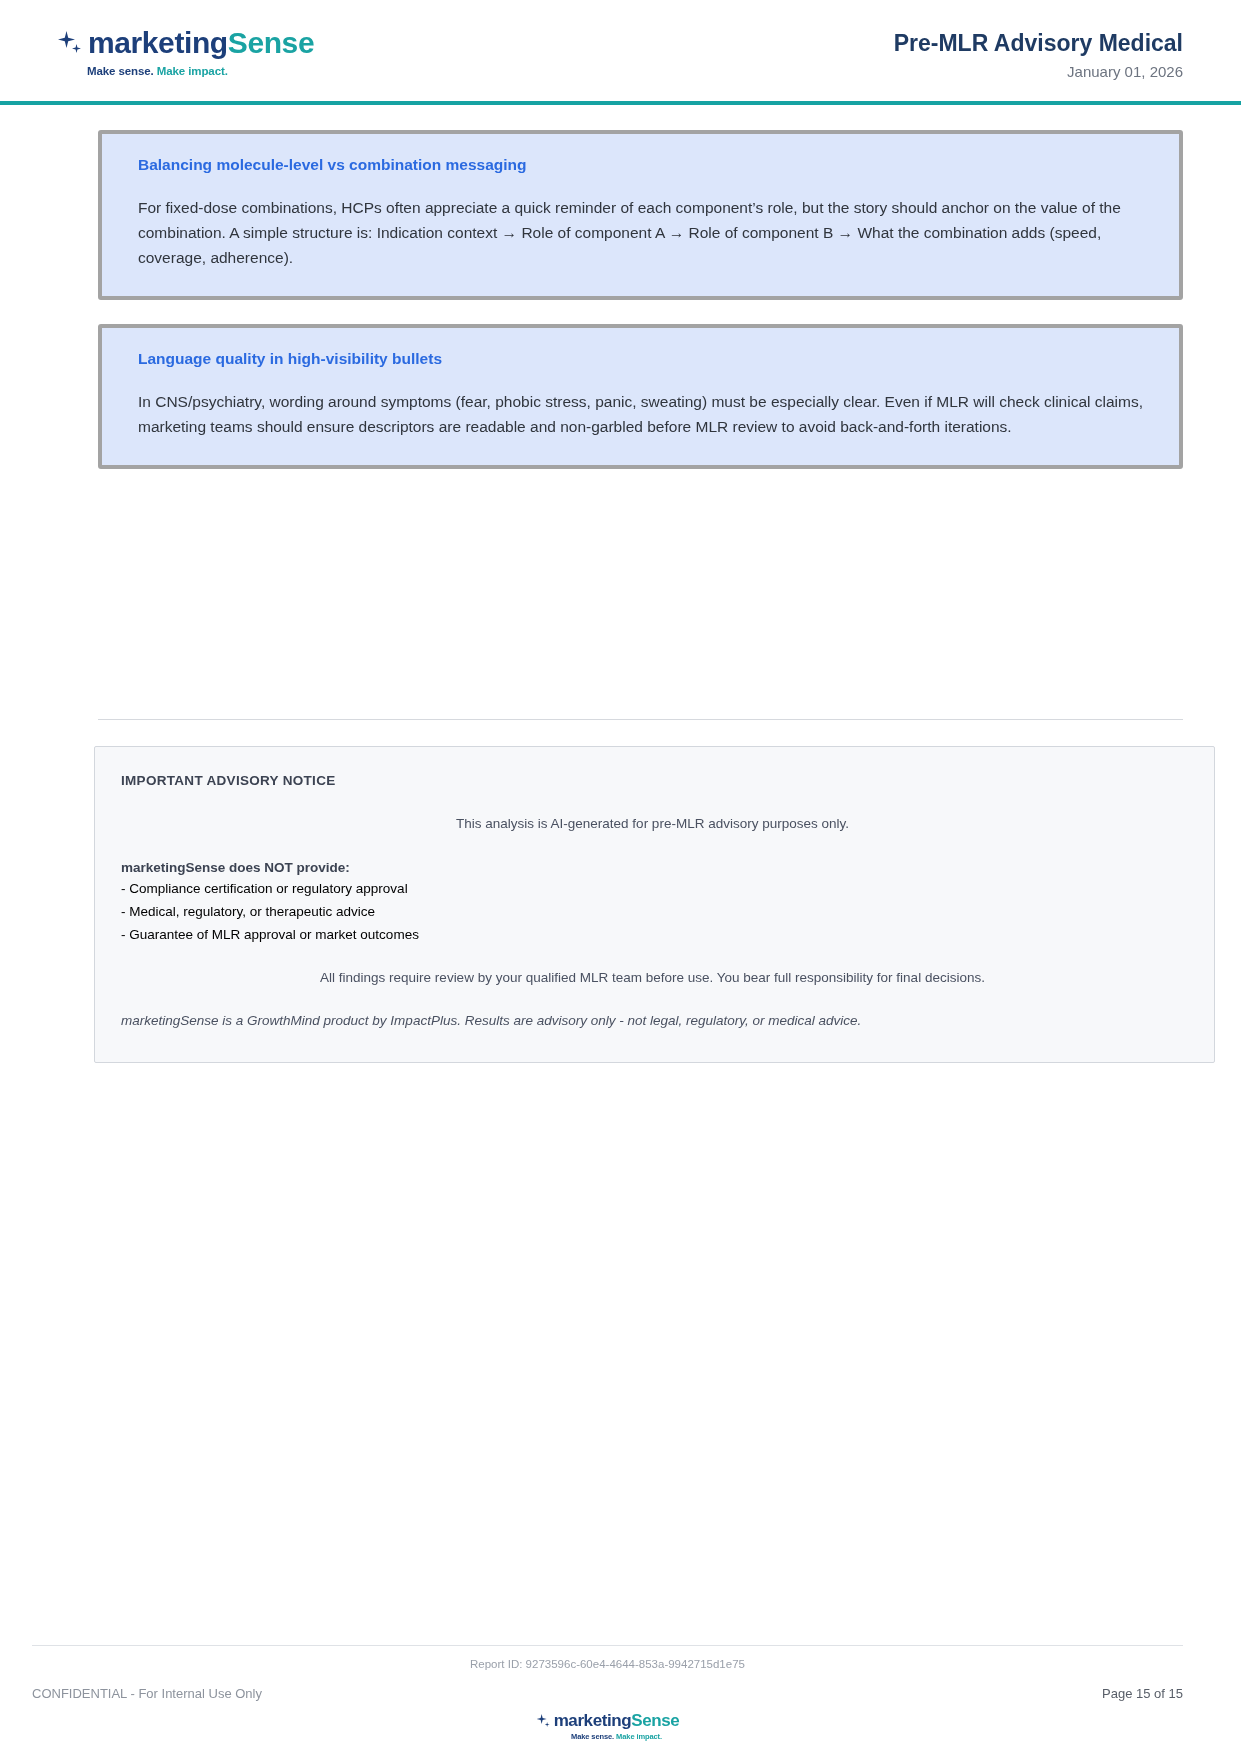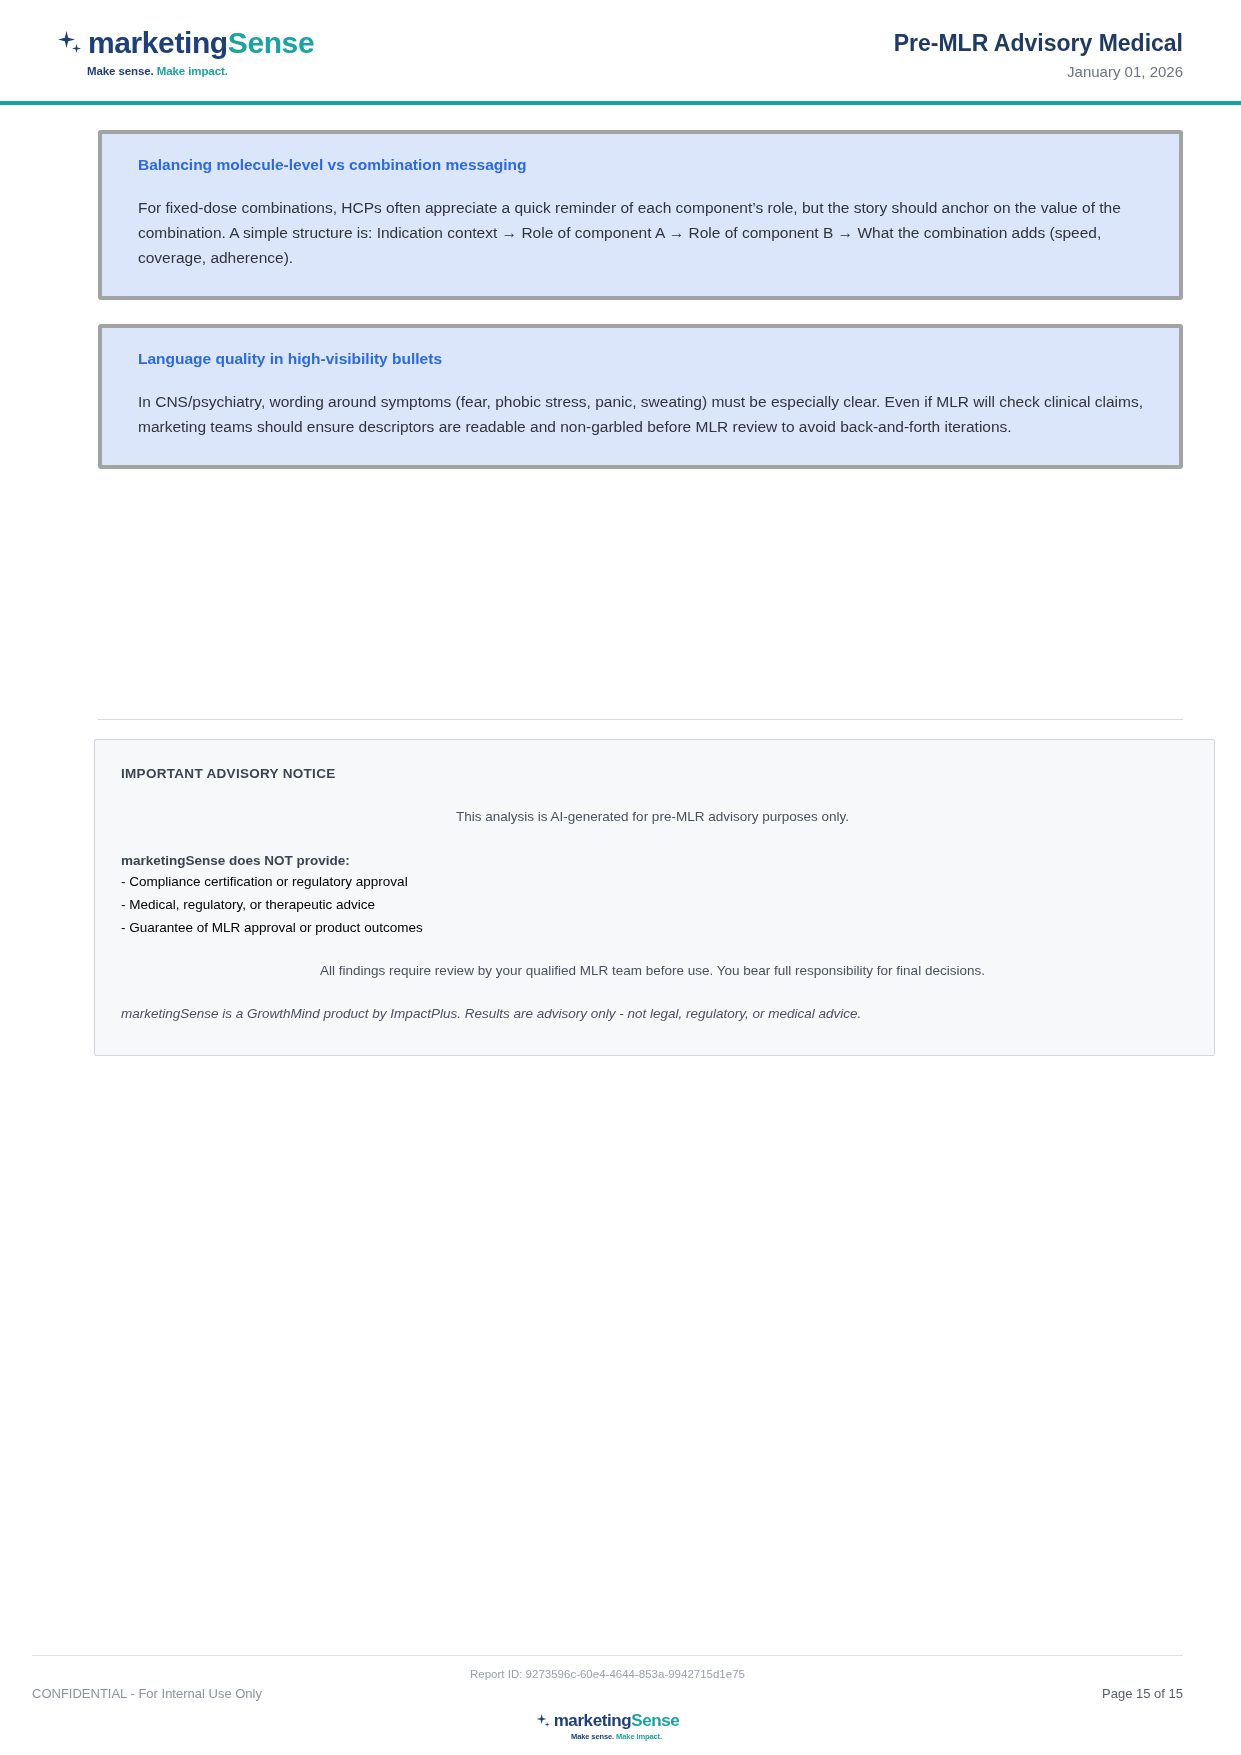--- a/index.html
+++ b/index.html
@@ -126,21 +126,21 @@
 
   .section-rule {
     border: 0;
     border-top: 1px solid #d6d9de;
     margin: 250px 0 0 0;
   }
 
   
   .advisory-wrap {
     padding: 0 26px 0 94px;
-    margin-top: 19px;
+    margin-top: 26px;
   }
   .advisory-box {
     background: #f7f8fa;
     border: 1px solid #d3d7dd;
     border-radius: 2px;
     padding: 26px 30px 30px 26px;
   }
   .advisory-heading {
     font-size: 13.5px;
     font-weight: bold;
@@ -189,21 +189,21 @@
   .report-id {
     text-align: center;
     font-size: 11.5px;
     color: #9aa0aa;
     line-height: 1.4;
   }
   .footer-row {
     display: flex;
     align-items: flex-end;
     justify-content: space-between;
-    margin-top: 4px;
+    margin-top: 14px;
   }
   .footer-confidential {
     font-size: 13px;
     color: #8d939d;
   }
   .footer-pageno {
     font-size: 13px;
     color: #585e68;
   }
   .footer-brand {
@@ -274,21 +274,21 @@
 
     <div class="advisory-heading">IMPORTANT ADVISORY NOTICE</div>
 
     <div class="advisory-line">This analysis is AI-generated for pre-MLR advisory purposes only.</div>
 
     <div class="advisory-gap"></div>
 
     <div class="advisory-strong">marketingSense does NOT provide:</div>
     <div class="advisory-item">- Compliance certification or regulatory approval</div>
     <div class="advisory-item">- Medical, regulatory, or therapeutic advice</div>
-    <div class="advisory-item">- Guarantee of MLR approval or product outcomes</div>
+    <div class="advisory-item">- Guarantee of MLR approval or market outcomes</div>
 
     <div class="advisory-gap"></div>
 
     <div class="advisory-line">All findings require review by your qualified MLR team before use. You bear full responsibility for final decisions.</div>
 
     <div class="advisory-gap"></div>
 
     <div class="advisory-italic">marketingSense is a GrowthMind product by ImpactPlus. Results are advisory only - not legal, regulatory, or medical advice.</div>
 
   </div>

